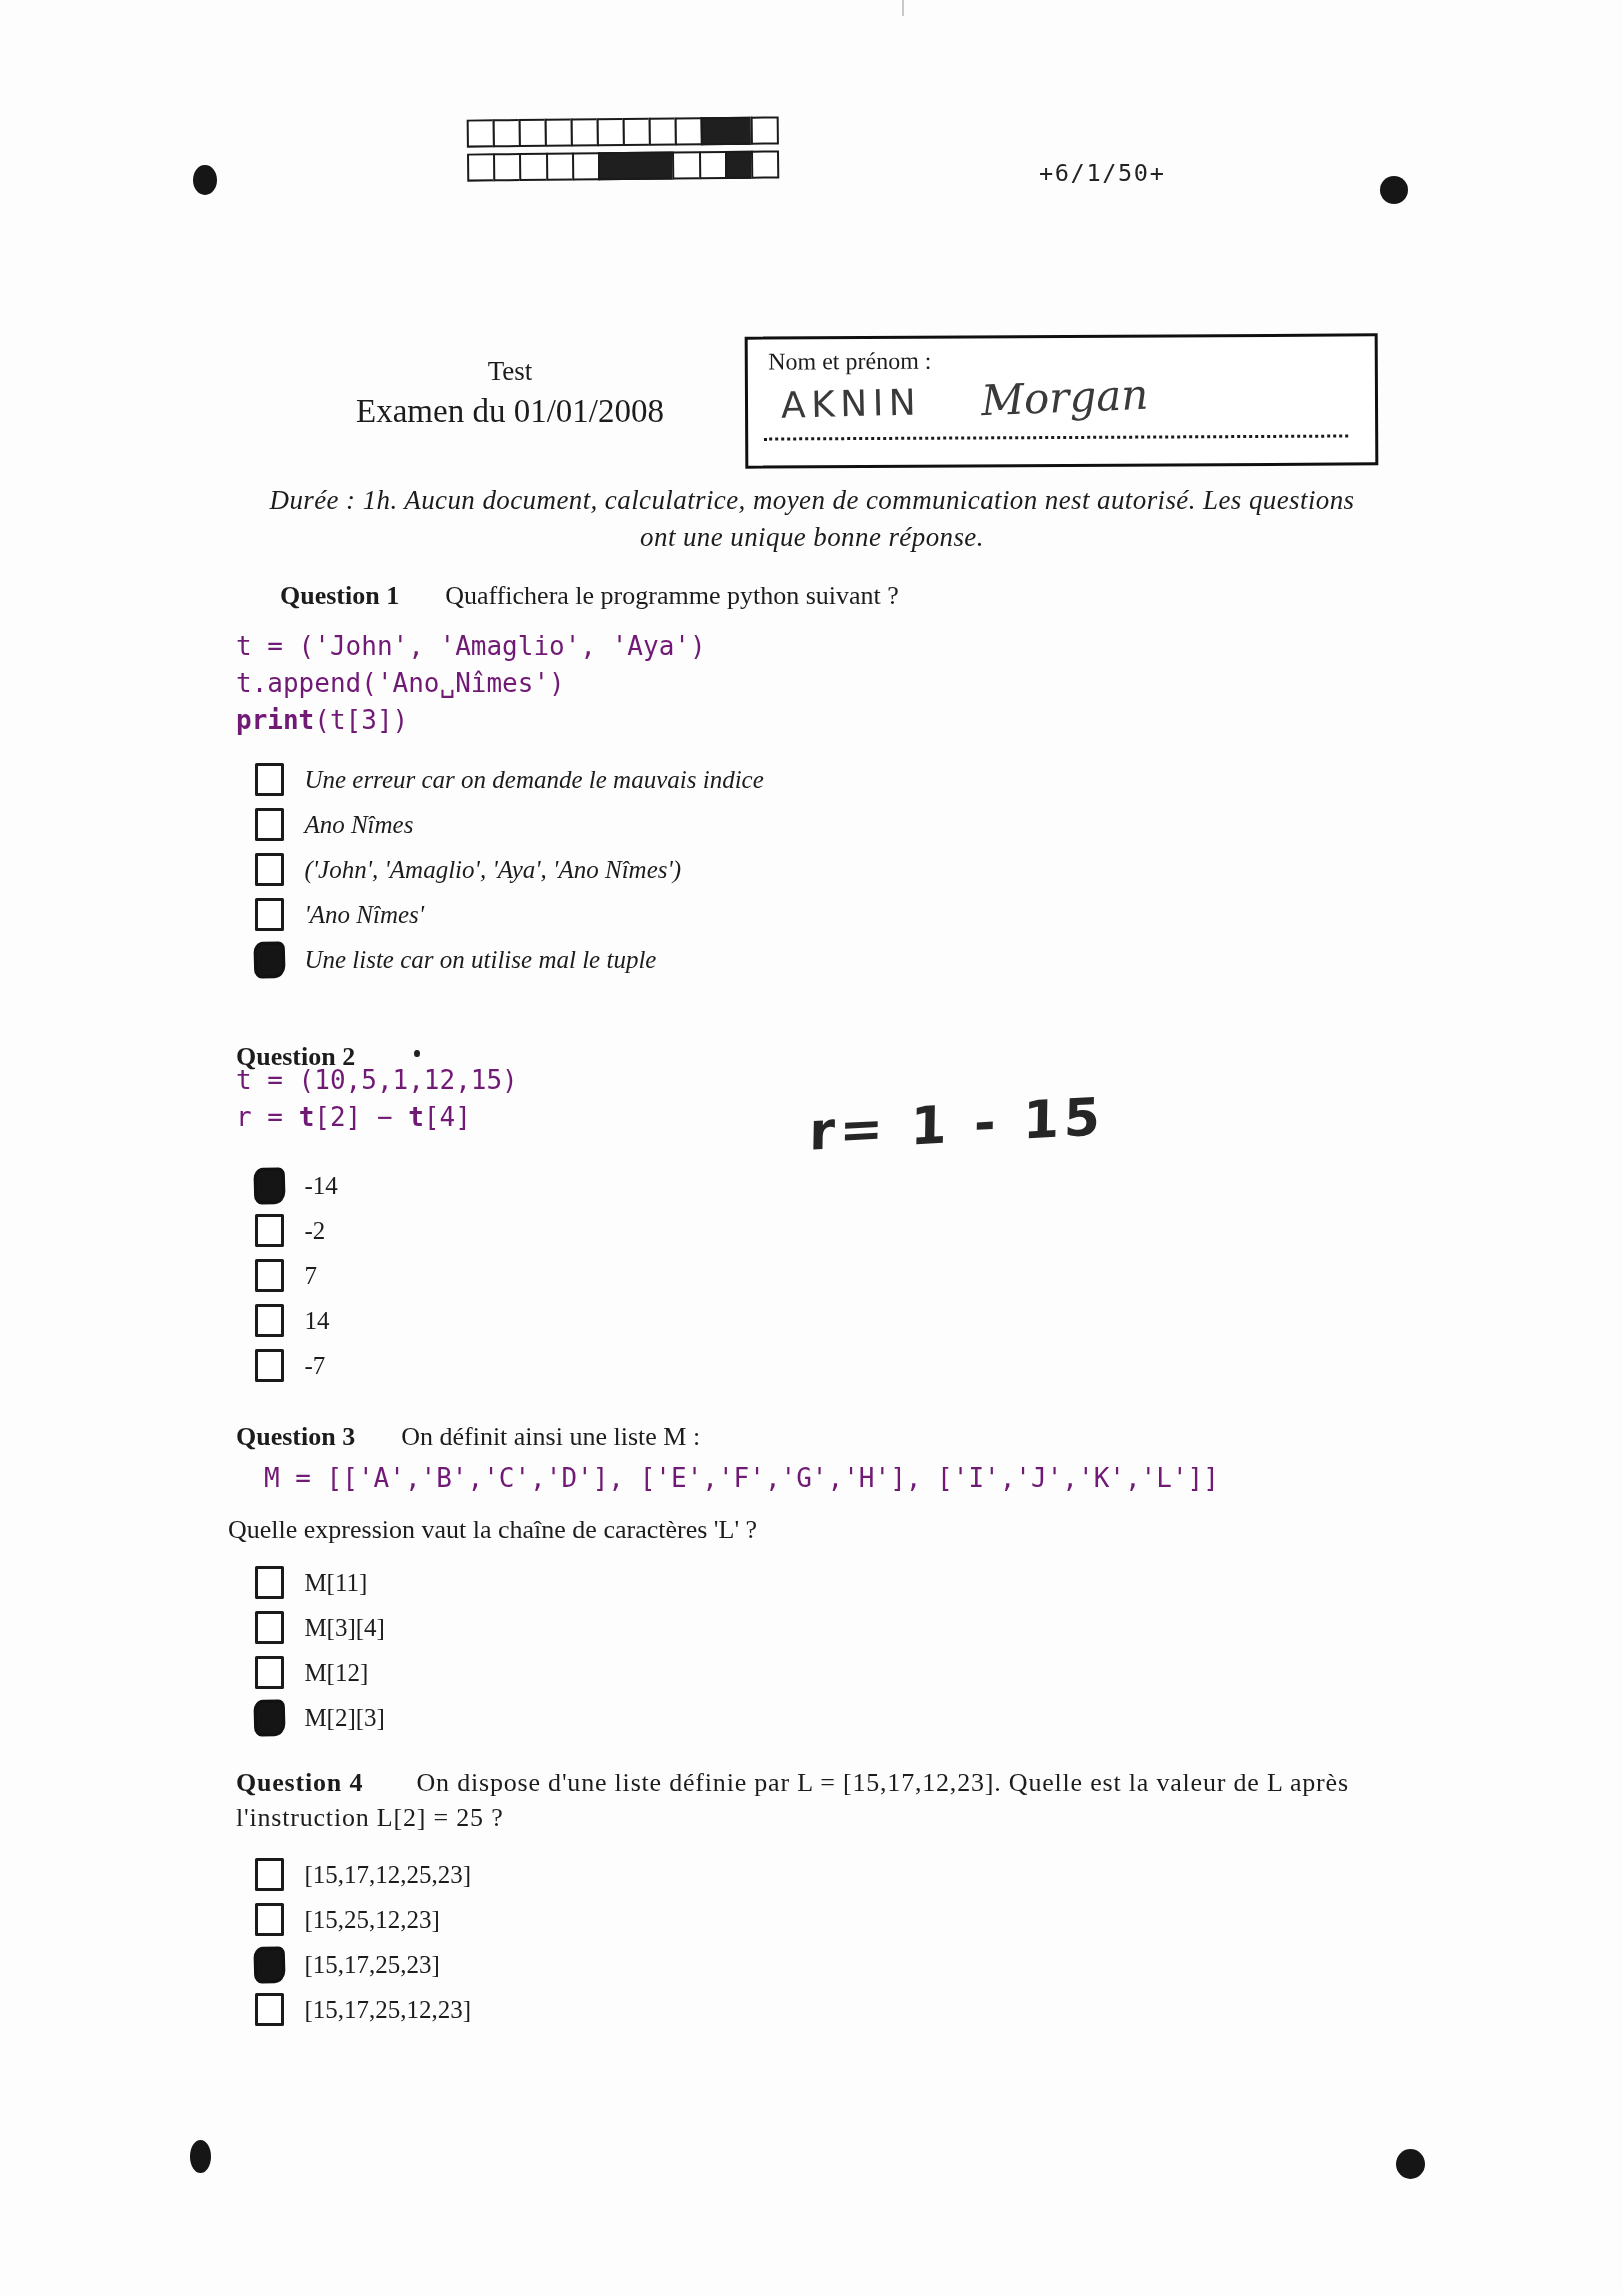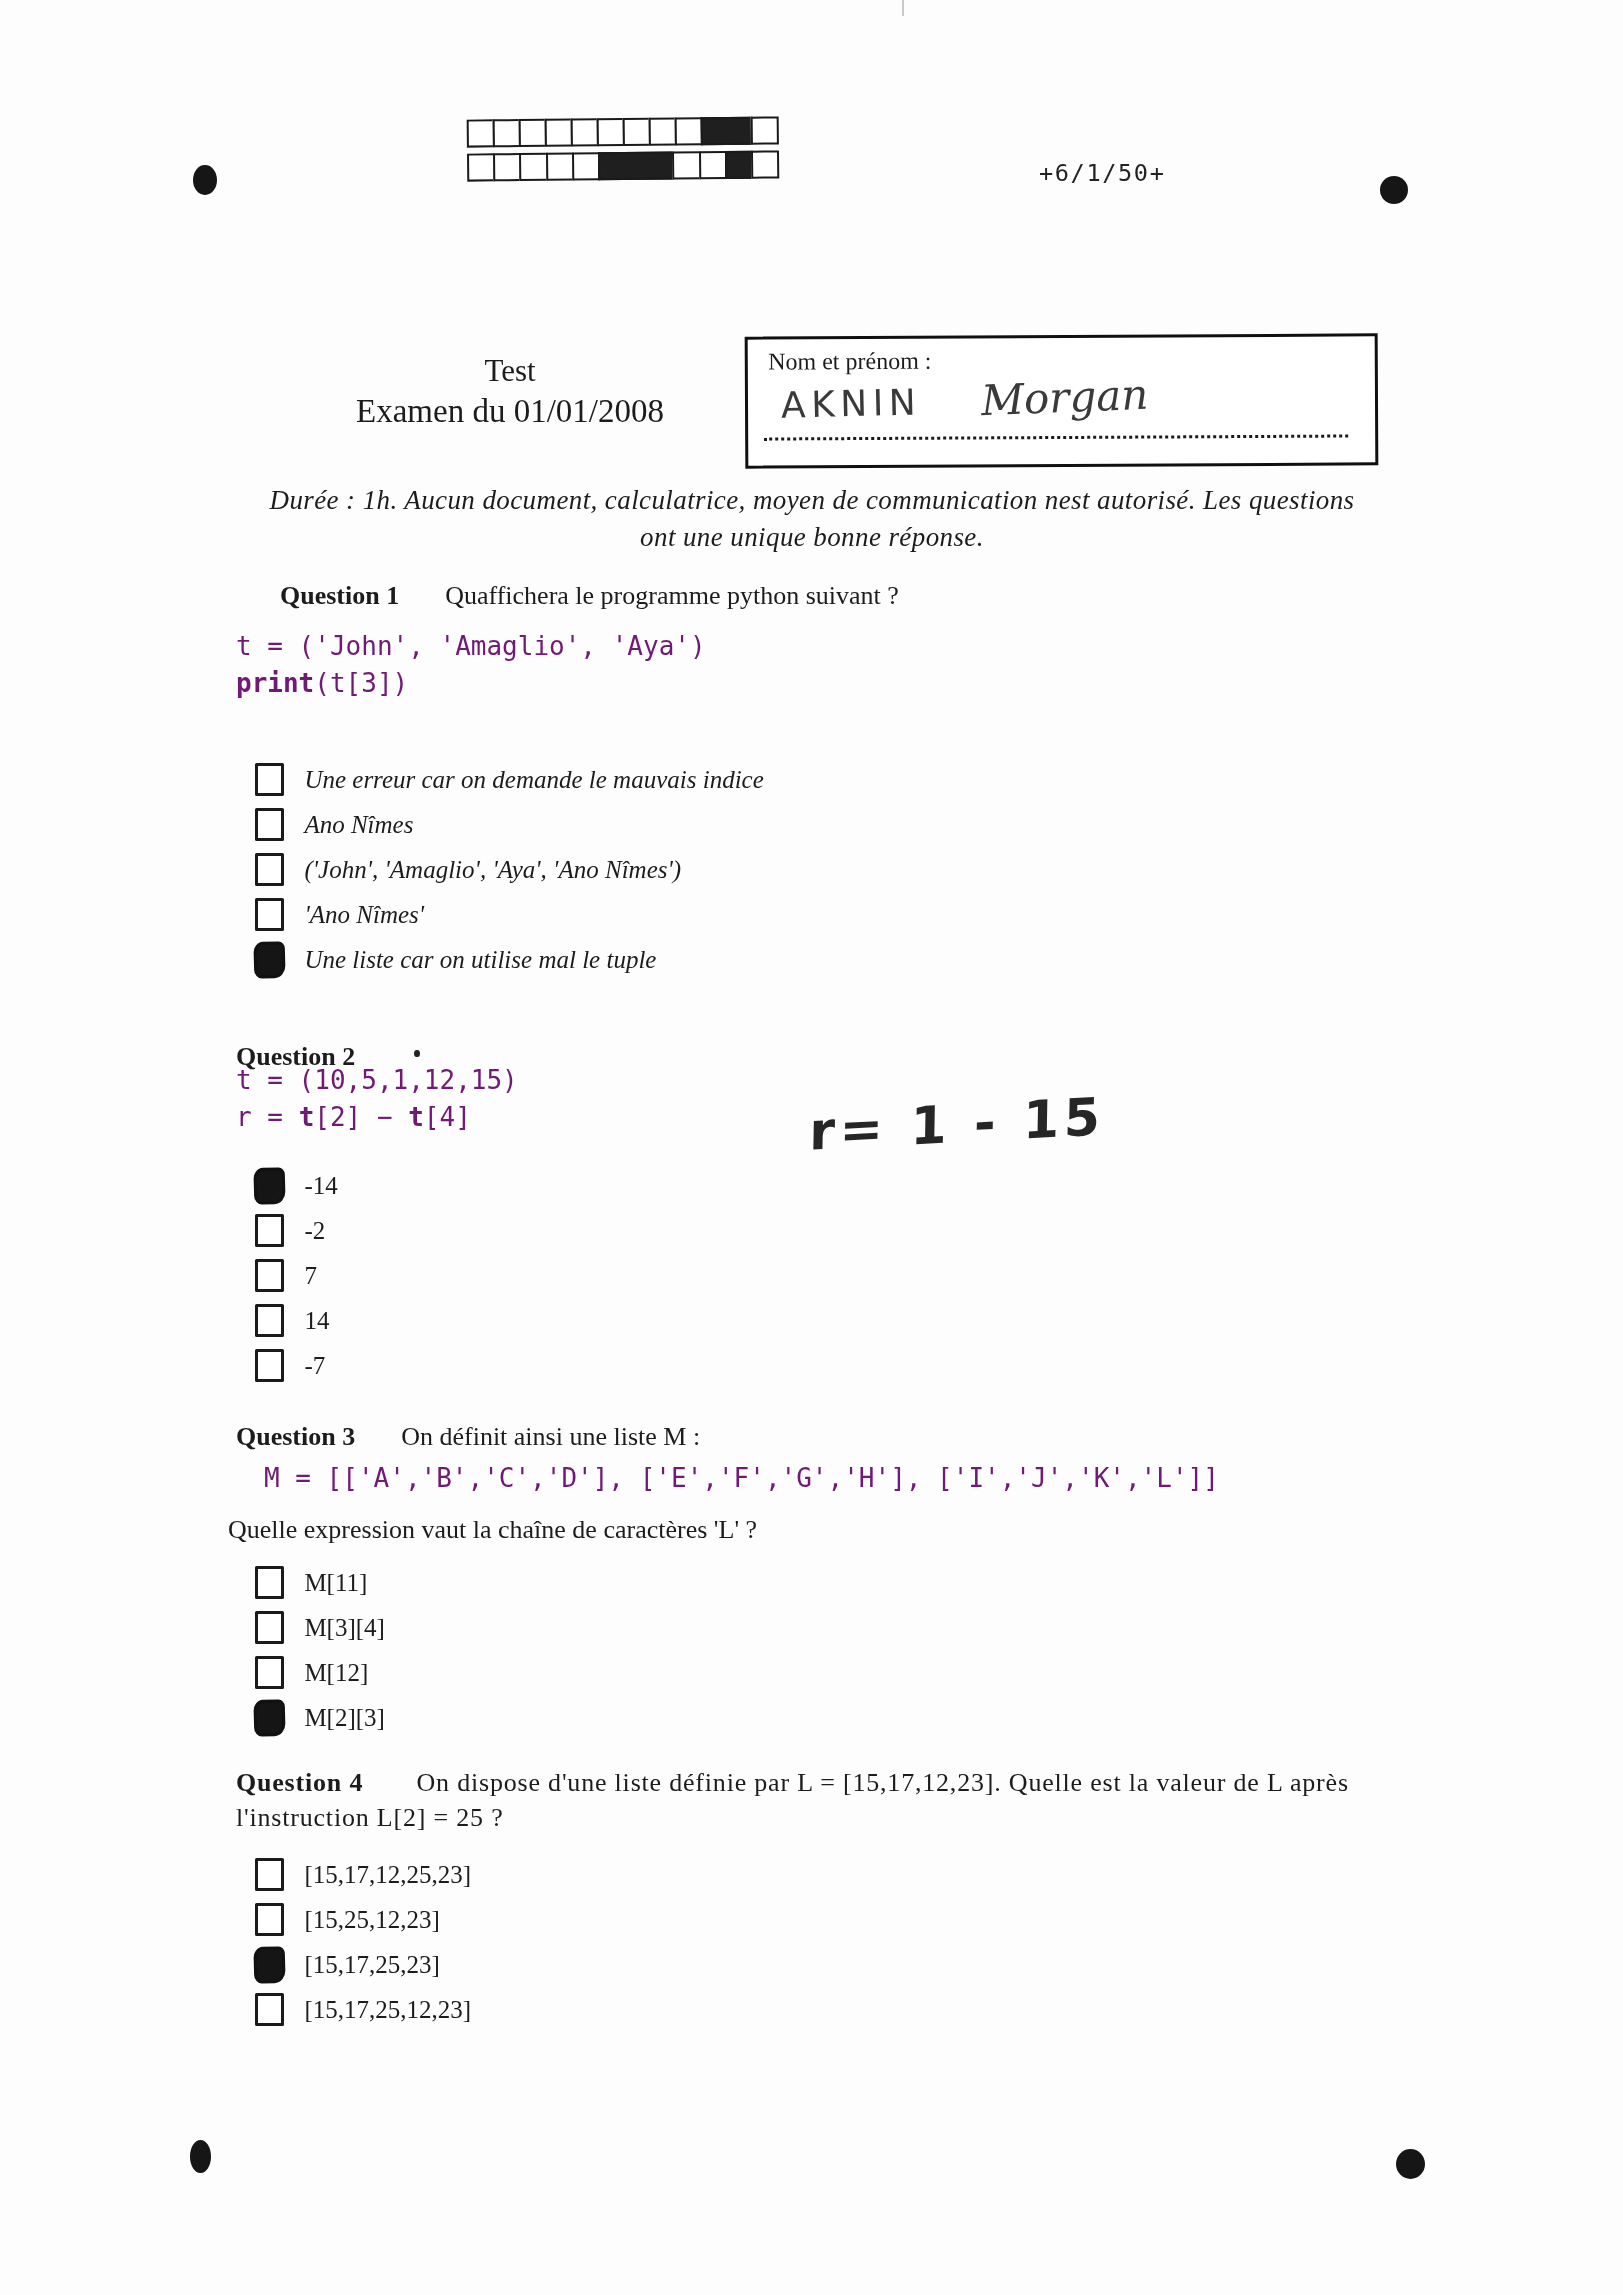--- a/index.html
+++ b/index.html
@@ -26,21 +26,21 @@
   .barcode{left:469px;top:118px;width:310px;transform:rotate(-0.6deg);}
   .bc-row{display:flex;height:28px;margin-bottom:6.3px;}
   .bc-cell{flex-grow:1;flex-basis:0;border:2px solid #1a1a1a;margin-left:-2px;background:#fff;}
   .bc-cell.filled{background:#1f1f1f;border-color:#1a1a1a;}
 
   .form-code{left:1039px;top:159px;font-family:"DejaVu Sans Mono",monospace;
     font-size:23.6px;letter-spacing:1.6px;color:#222;}
 
   
   .title-block{left:251px;top:352px;width:518px;text-align:center;}
-  .title-line1{font-size:31px;line-height:38px;}
+  .title-line1{font-size:27px;line-height:38px;}
   .title-line2{font-size:33px;line-height:42px;}
 
   
   .name-box{left:745px;top:335px;width:627px;height:126px;border:3.1px solid #101010;
     transform:rotate(-0.3deg);background:#fff;}
   .name-label{position:absolute;left:20.4px;top:9.4px;font-size:24px;}
   .name-dotline{position:absolute;left:15.7px;right:27px;top:93px;height:4.7px;
     border-bottom:3.9px dotted #1a1a1a;}
   .hw-last{position:absolute;left:33px;top:44px;font-family:"DejaVu Sans",sans-serif;
     font-size:36px;letter-spacing:5.5px;color:#3a3a3a;transform:rotate(-1deg);font-weight:400;}
@@ -141,20 +141,21 @@
   <div>Durée : 1h. Aucun document, calculatrice, moyen de communication nest autorisé. Les questions</div>
   <div>ont une unique bonne réponse.</div>
 </div>
 
 <div class="abs q-header q1-header">
   <span class="q-label">Question 1</span>
   <span>Quaffichera le programme python suivant ?</span>
 </div>
 <div class="abs code q1-code">
   <div>t = ('John', 'Amaglio', 'Aya')</div>
+  <div>t.append('Ano␣Nîmes')</div>
   <div><span class="kw">print</span><span>(t[3])</span></div>
 </div>
 <div class="abs options q1-options">
   <div class="option-row">
     <span class="checkbox"></span>
     <span class="option-label">Une erreur car on demande le mauvais indice</span>
   </div>
 
   <div class="option-row">
     <span class="checkbox"></span>

